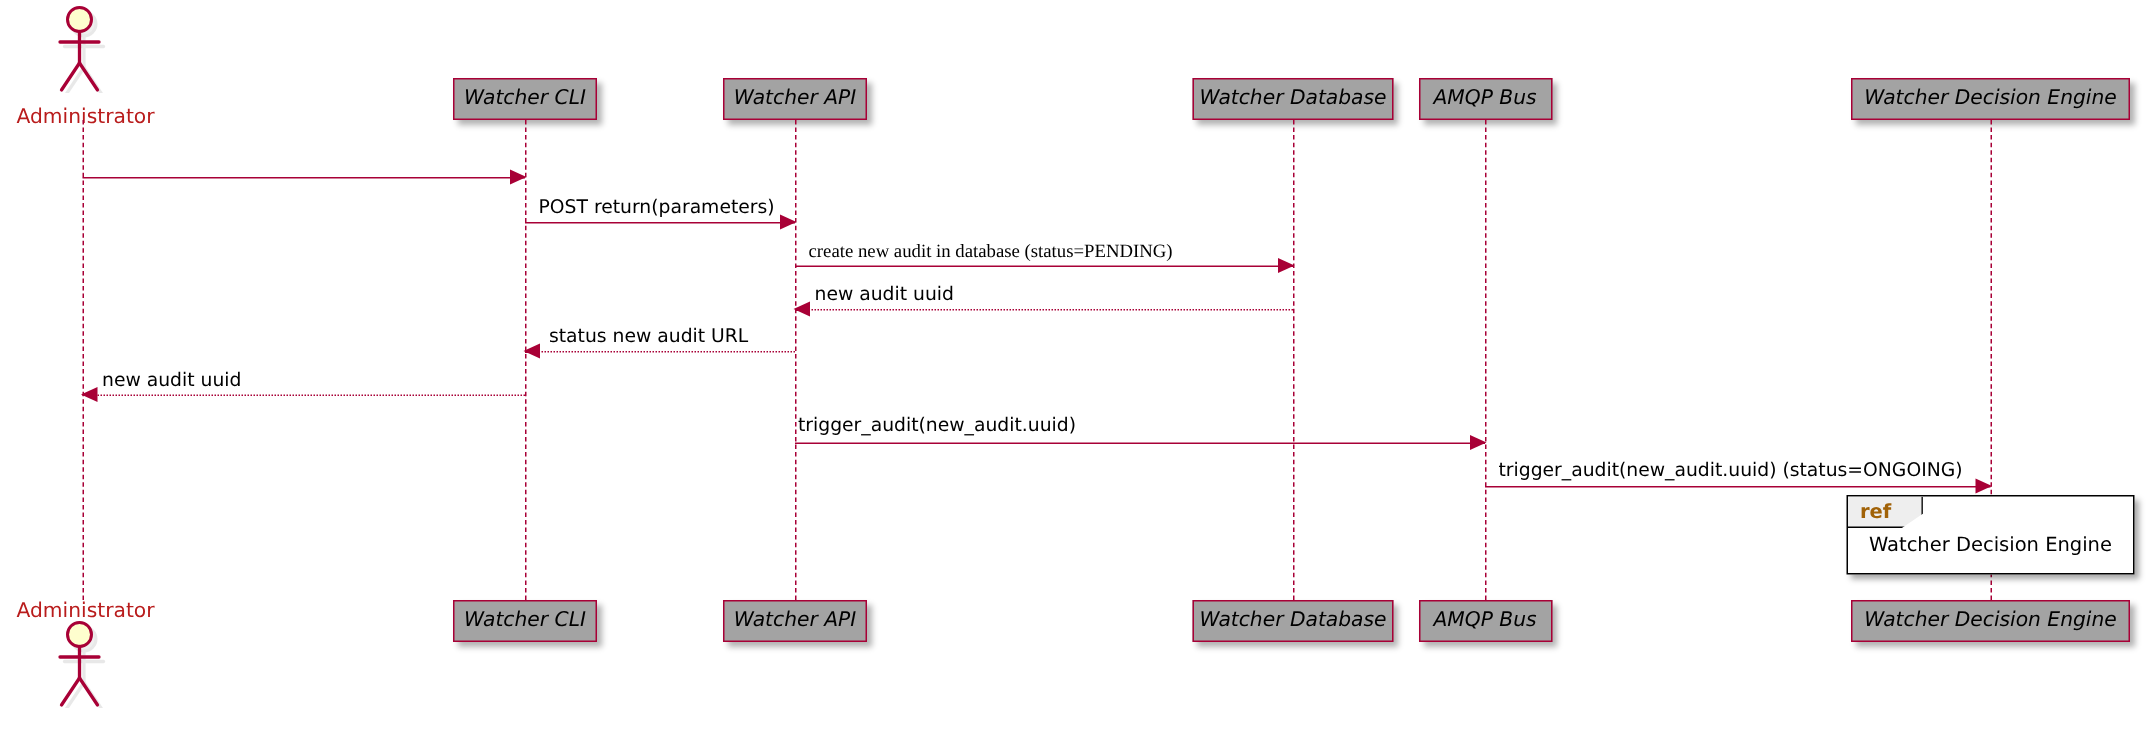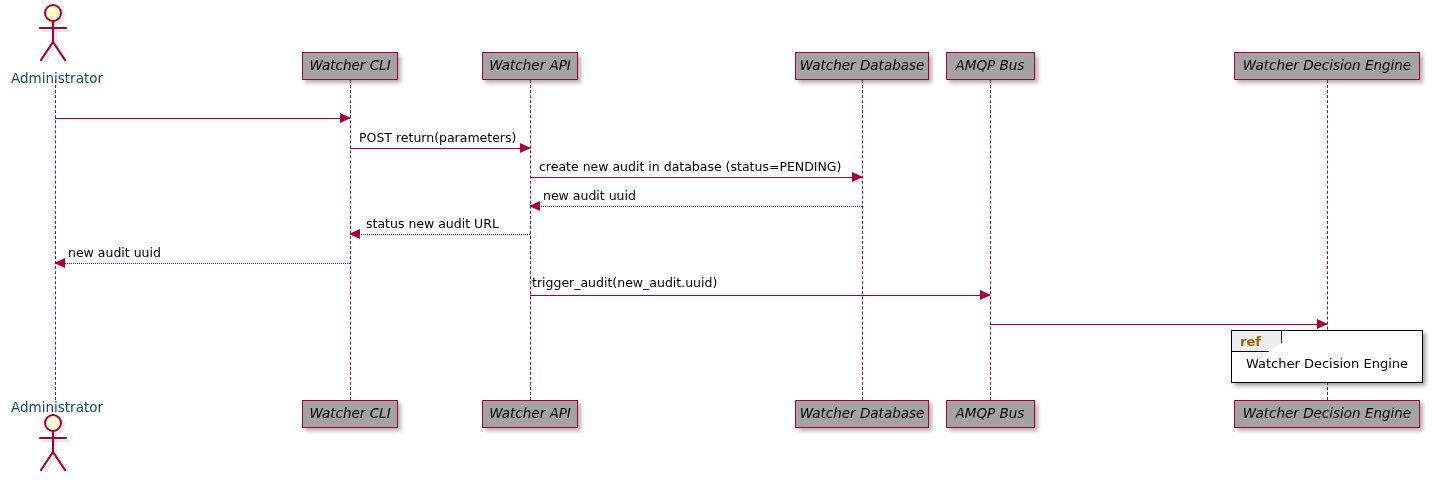--- a/index.html
+++ b/index.html
@@ -39,21 +39,21 @@
 
   
   .actor-wrap {
     position: absolute;
     width: 46px;
     height: 58px;
   }
   .actor-label {
     position: absolute;
     font-size: 13.5px;
-    color: #0c4a6e;
+    color: #b91c1c;
     white-space: nowrap;
     line-height: 1;
   }
 
   
   .lifeline {
     position: absolute;
     width: 0;
     border-left: 1.5px dashed #A80036;
   }
@@ -188,21 +188,21 @@
     </div>
     <div class="arrow right" style="left: 350px; width: 180px; top: 148px;">
       <div class="shaft"></div>
       <div class="head"></div>
     </div>
     <div class="msg-label" style="left: 359px; top: 132px;">POST return(parameters)</div>
     <div class="arrow right" style="left: 530px; width: 332px; top: 177px;">
       <div class="shaft"></div>
       <div class="head"></div>
     </div>
-    <div class="msg-label" style="left: 539px; top: 161px;">create new audit in database (status=PENDING)</div>
+    <div class="msg-label" style="left: 539px; top: 161px; font-family: Liberation Serif, serif;">create new audit in database (status=PENDING)</div>
     <div class="arrow left dotted" style="left: 530px; width: 332px; top: 206px;">
       <div class="shaft"></div>
       <div class="head"></div>
     </div>
     <div class="msg-label" style="left: 543px; top: 190px;">new audit uuid</div>
     <div class="arrow left dotted" style="left: 350px; width: 180px; top: 234px;">
       <div class="shaft"></div>
       <div class="head"></div>
     </div>
     <div class="msg-label" style="left: 366px; top: 218px;">status new audit URL</div>
@@ -213,17 +213,18 @@
     <div class="msg-label" style="left: 68px; top: 247px;">new audit uuid</div>
     <div class="arrow right" style="left: 530px; width: 460px; top: 295px;">
       <div class="shaft"></div>
       <div class="head"></div>
     </div>
     <div class="msg-label" style="left: 532px; top: 277px;">trigger_audit(new_audit.uuid)</div>
     <div class="arrow right" style="left: 990px; width: 337px; top: 324px;">
       <div class="shaft"></div>
       <div class="head"></div>
     </div>
+    <div class="msg-label" style="left: 999px; top: 307px;">trigger_audit(new_audit.uuid) (status=ONGOING)</div>
     <div class="ref-box" style="left: 1231px; top: 330px; width: 192px; height: 53px;">
       <div class="ref-tab">ref</div>
       <div class="ref-body"><div>Watcher Decision Engine</div></div>
     </div>
   </div>
 
 </body></html>

